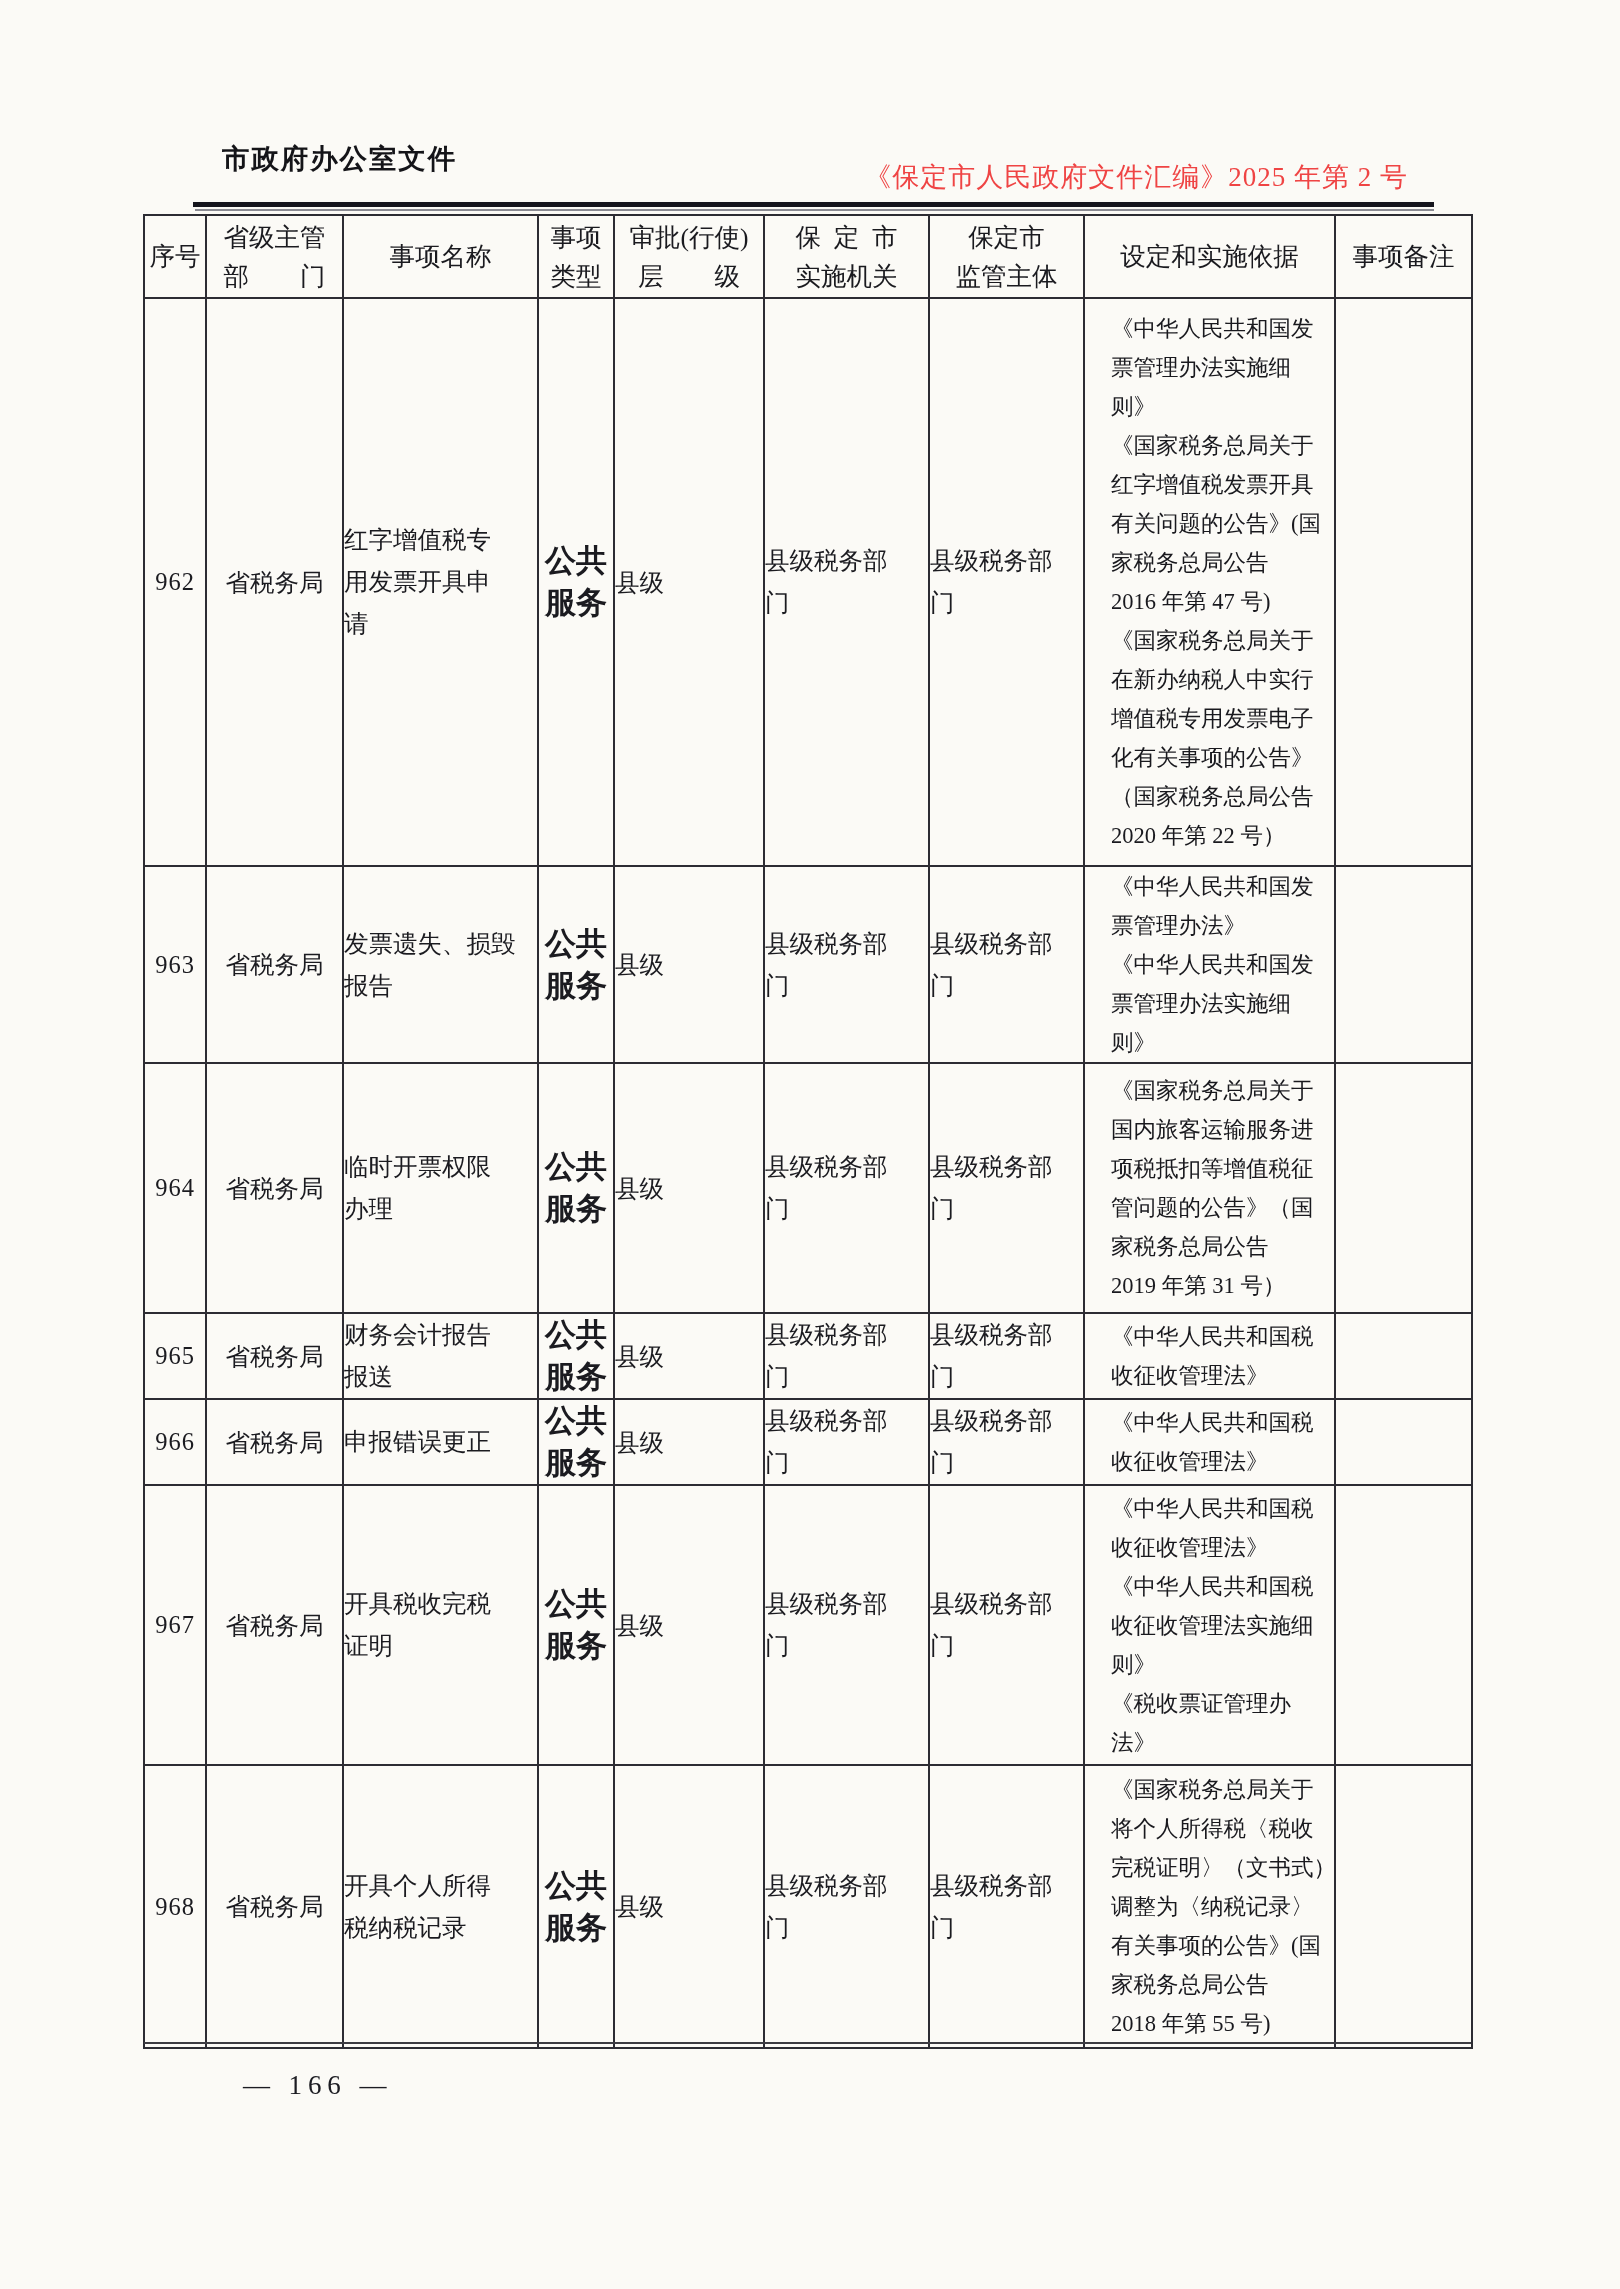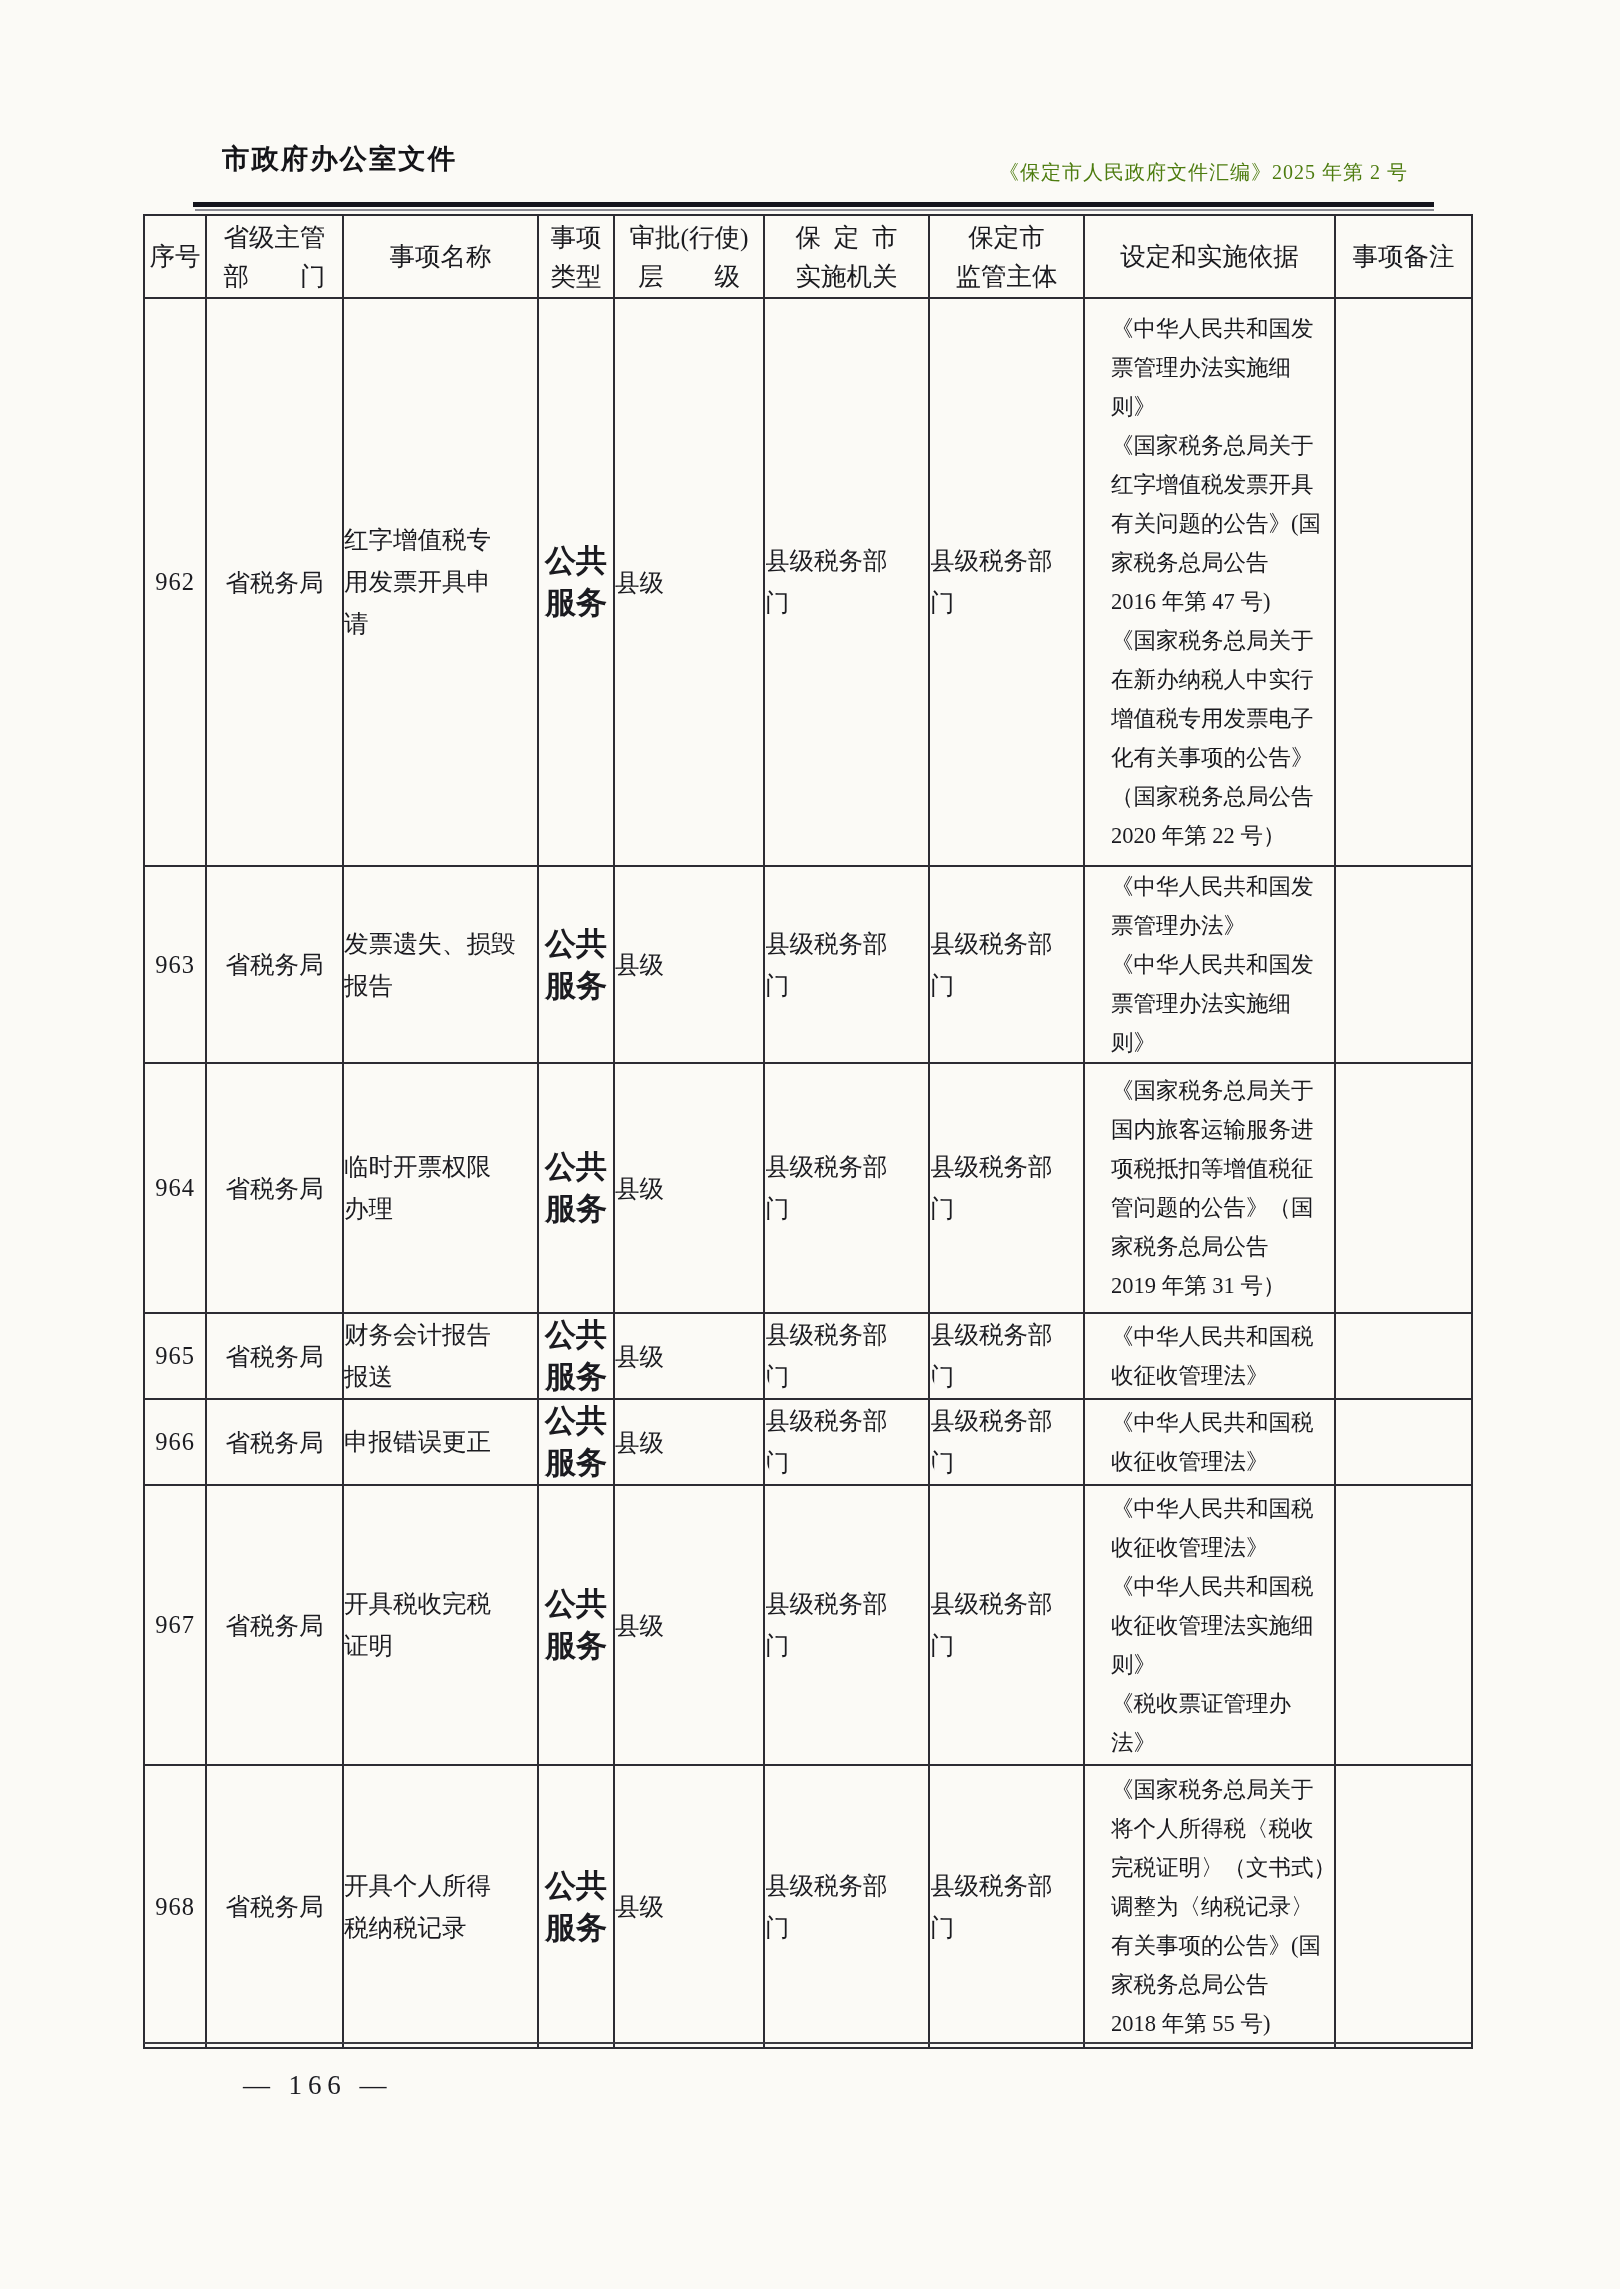--- a/index.html
+++ b/index.html
@@ -13,21 +13,21 @@
     overflow:hidden;
   }
   
   .hdr-left{
     position:absolute;left:222px;top:141px;
     font-size:27.4px;font-weight:bold;letter-spacing:2px;
     color:#141418;
   }
   .hdr-right{
     position:absolute;right:212px;top:159px;
-    font-size:20px;letter-spacing:1px;color:#4d7c0f;
+    font-size:27px;letter-spacing:1px;color:#ef4444;
   }
   .hdr-rule{
     position:absolute;left:193px;top:202px;width:1241px;height:4.9px;
     background:#15151d;
   }
   .hdr-rule::after{
     content:"";position:absolute;left:2px;right:0;top:6.9px;height:2px;
     background:rgba(25,25,45,.5);
   }
   
@@ -56,21 +56,21 @@
     white-space:pre;color:#1a1a1f;
   }
   .pre{white-space:pre;display:inline-block;text-align:left;}
   .c-seq{text-align:center;font-size:24.5px;letter-spacing:1px;}
   .c-dept{text-align:center;font-size:24.5px;}
   .c-name{text-align:left;padding-left:11.8px;margin-top:9px;}
   .c-name .pre{font-size:24.5px;line-height:42px;}
   .c-type{text-align:center;}
   .c-type .pre{font-size:31px;line-height:42px;font-weight:bold;}
   .c-level{text-align:left;padding-left:17.6px;font-size:24.5px;}
-  .c-impl,.c-sup{text-align:left;padding-left:15.7px;border-radius:28px;}
+  .c-impl,.c-sup{text-align:left;padding-left:15.7px;}
   .c-impl .pre,.c-sup .pre{font-size:24.5px;line-height:42px;}
   .c-basis{text-align:left;padding:2px 5.9px 2px 11.8px;}
   .cite{white-space:pre;font-size:22.5px;line-height:39px;color:#19191e;padding-left:26px;}
   
   .table-bottom-echo{
     position:absolute;left:144px;top:2042px;width:1327px;height:2px;
     background:#3c3c42;
   }
   
   .footer-page{

